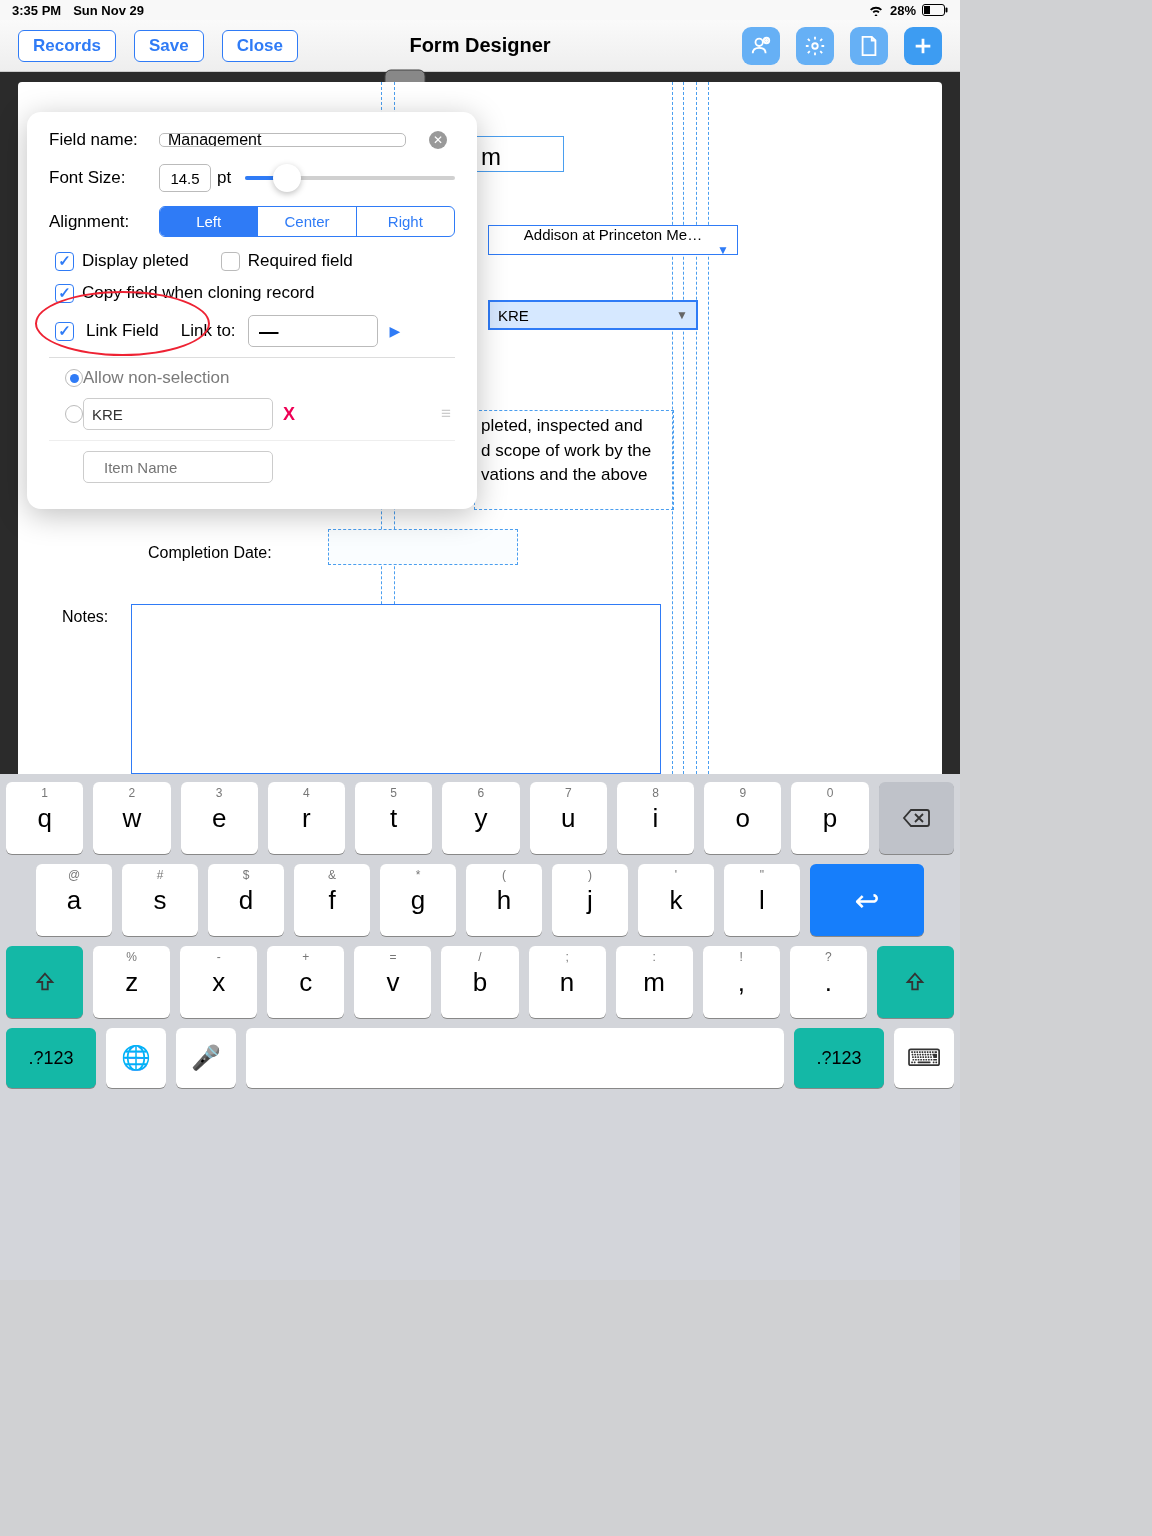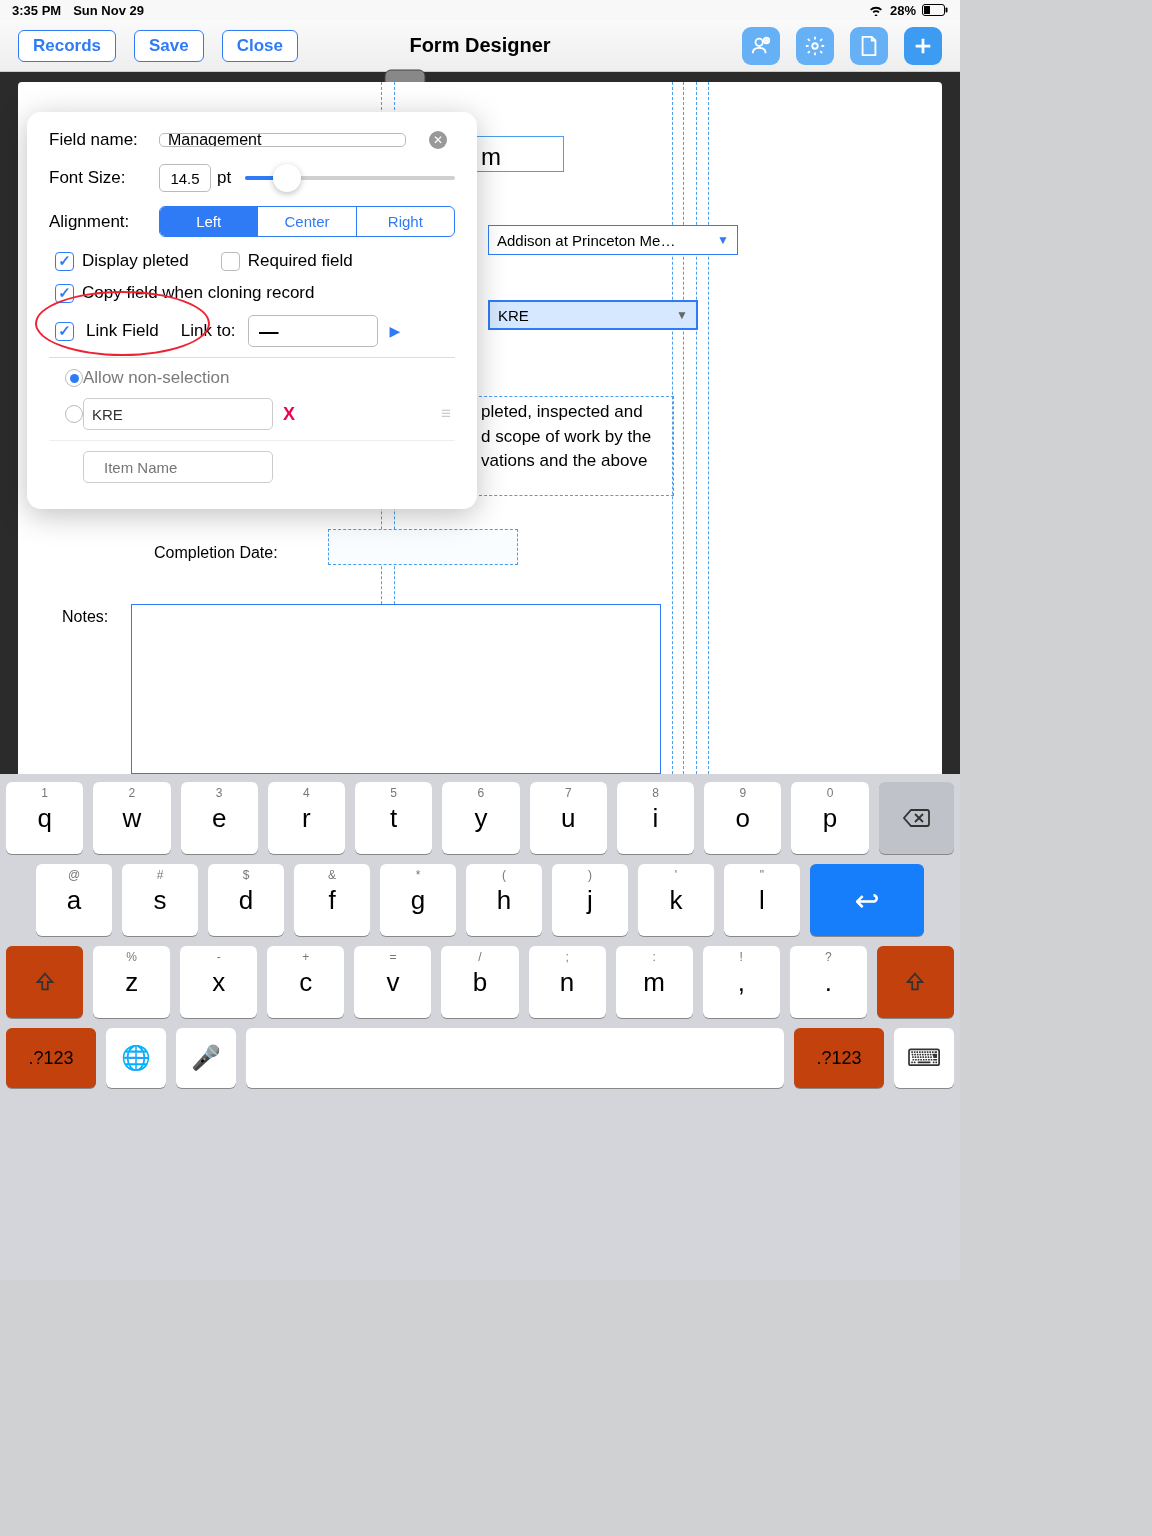--- a/index.html
+++ b/index.html
@@ -70,21 +70,21 @@
 .grip { margin-left:auto; color:#ccc; letter-spacing:-2px; margin-right:6px; }
 
 
 .keyboard { position:absolute; left:0; right:0; bottom:0; height:506px; background:#d3d5da; padding:8px 6px 6px; display:flex; flex-direction:column; gap:10px; }
 .kb-row { display:flex; gap:10px; justify-content:center; }
 .key { background:#fff; border-radius:6px; box-shadow:0 1px 0 #888; height:72px; display:flex; flex-direction:column; align-items:center; justify-content:center; position:relative; font-size:26px; }
 .key .alt { position:absolute; top:4px; font-size:12px; color:#777; }
 .key.r1 { width:80px; }
 .key.r2 { width:80px; }
 .key.r3 { width:80px; }
-.key.fn { background:#c2410c; }
+.key.fn { background:#14b8a6; }
 .key.bk { width:78px; background:#bfc2c9; }
 .key.enter { width:120px; background:#167efb; color:#fff; font-size:30px; }
 .kb-row.r2 { padding:0 30px; }
 .kb-row.bottom .key { height:60px; }
 .key.space { flex:1; background:#fff; }
 .key.sym { width:90px; font-size:18px; }
 .key.globe,.key.mic,.key.kbicon { width:60px; background:#fff; font-size:24px; color:#333; }
 </style>
 </head>
 <body>
@@ -156,37 +156,37 @@
   <div class="paper">
     <div class="guide-v gv1"></div>
     <div class="guide-v gv2"></div>
     <div class="guide-v gv3"></div>
     <div class="guide-v gv4"></div>
     <div class="guide-v gv5"></div>
     <div class="guide-v gv6"></div>
 
     <div class="text-block" style="left:456px;top:54px;width:90px;height:36px;border-style:solid;font-size:24px;">m</div>
 
-    <div class="combo" style="left:470px;top:143px;width:250px;">
+    <div class="combo" style="left:470px;top:143px;width:250px;flex-direction:column;">
       <span>Addison at Princeton Me…</span>
       <span class="tri">▼</span>
     </div>
 
     <div class="combo sel" style="left:470px;top:218px;width:210px;">
       <span>KRE</span>
       <span class="tri">▼</span>
     </div>
 
-    <div class="text-block" style="left:456px;top:314px;width:200px;height:100px;">
+    <div class="text-block" style="left:456px;top:328px;width:200px;height:100px;">
       <div>pleted, inspected and</div>
       <div>d scope of work by the</div>
       <div>vations and the above</div>
     </div>
 
-    <div class="form-label" style="left:136px;top:462px;">Completion Date:</div>
+    <div class="form-label" style="left:130px;top:462px;">Completion Date:</div>
     <div class="datebox" style="left:310px;top:447px;width:190px;height:36px;"></div>
 
     <div class="form-label" style="left:44px;top:526px;">Notes:</div>
     <div class="notesbox" style="left:113px;top:522px;width:530px;height:170px;"></div>
   </div>
 </div>
 
 <div class="popover">
   <div class="prow">
     <span class="plabel">Field name:</span>

